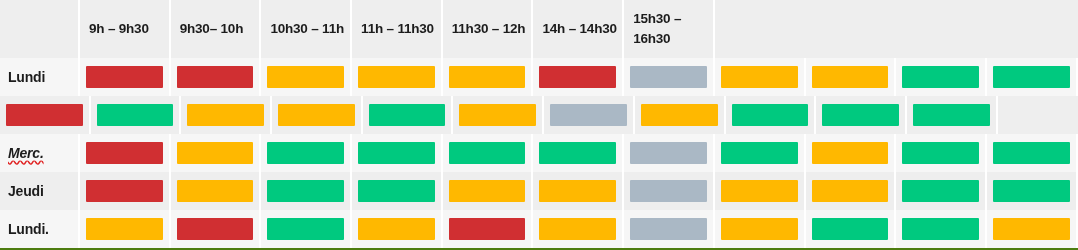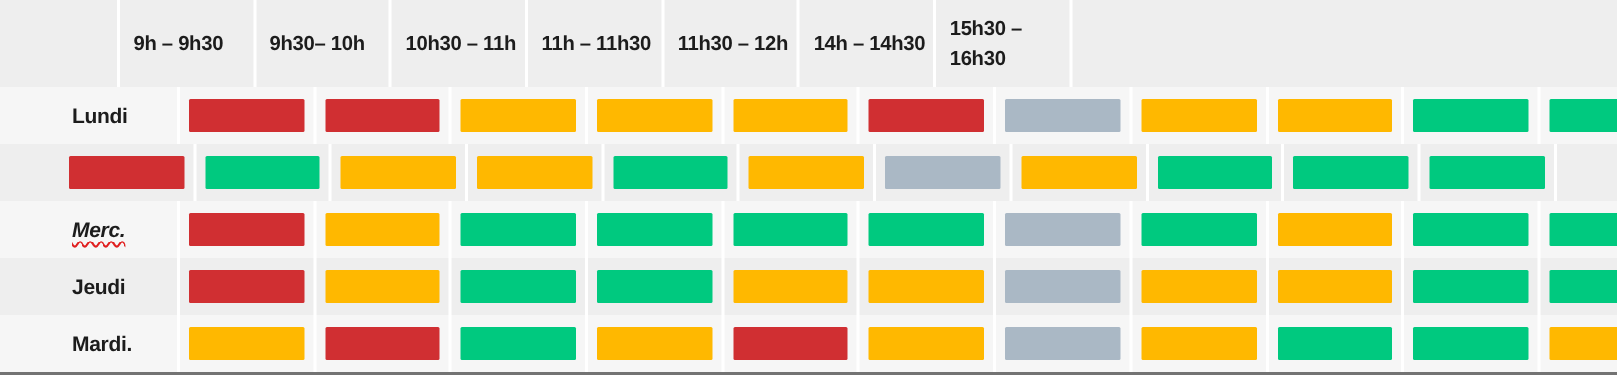--- a/index.html
+++ b/index.html
@@ -12,36 +12,35 @@
     height: 250px;
     overflow: hidden;
     font-family: "Liberation Sans", sans-serif;
   }
 
   .schedule-grid {
     width: 1078px;
     height: 250px;
     display: flex;
     flex-direction: column;
-    background: #737373;
+    background: #4d7c0f;
   }
 
   
   .grid-row {
     display: flex;
     width: 100%;
     box-sizing: border-box;
   }
   .header-row {
     height: 58px;
     background: #eeeeee;
   }
   .body-row {
     height: 38px;
-    padding-left: 40px;
   }
   .body-row.stripe-dark  { background: #eeeeee; }
   .body-row.stripe-light { background: #f6f6f6; }
 
   
   .cell {
     box-sizing: border-box;
     border-right: 2px solid #ffffff;
     display: flex;
     align-items: center;
@@ -279,21 +278,21 @@
         <div class="cell slot-cell">
           <div class="status-block status-green"></div>
         </div>
         <div class="cell slot-cell">
           <div class="status-block status-green"></div>
         </div>
         <div class="cell slot-cell"></div>
       </div>
       <div class="grid-row body-row stripe-light">
         <div class="cell day-cell">
-          <span class="day-label">Mardi.</span>
+          <span class="day-label">Lundi.</span>
         </div>
         <div class="cell slot-cell">
           <div class="status-block status-amber"></div>
         </div>
         <div class="cell slot-cell">
           <div class="status-block status-red"></div>
         </div>
         <div class="cell slot-cell">
           <div class="status-block status-green"></div>
         </div>

